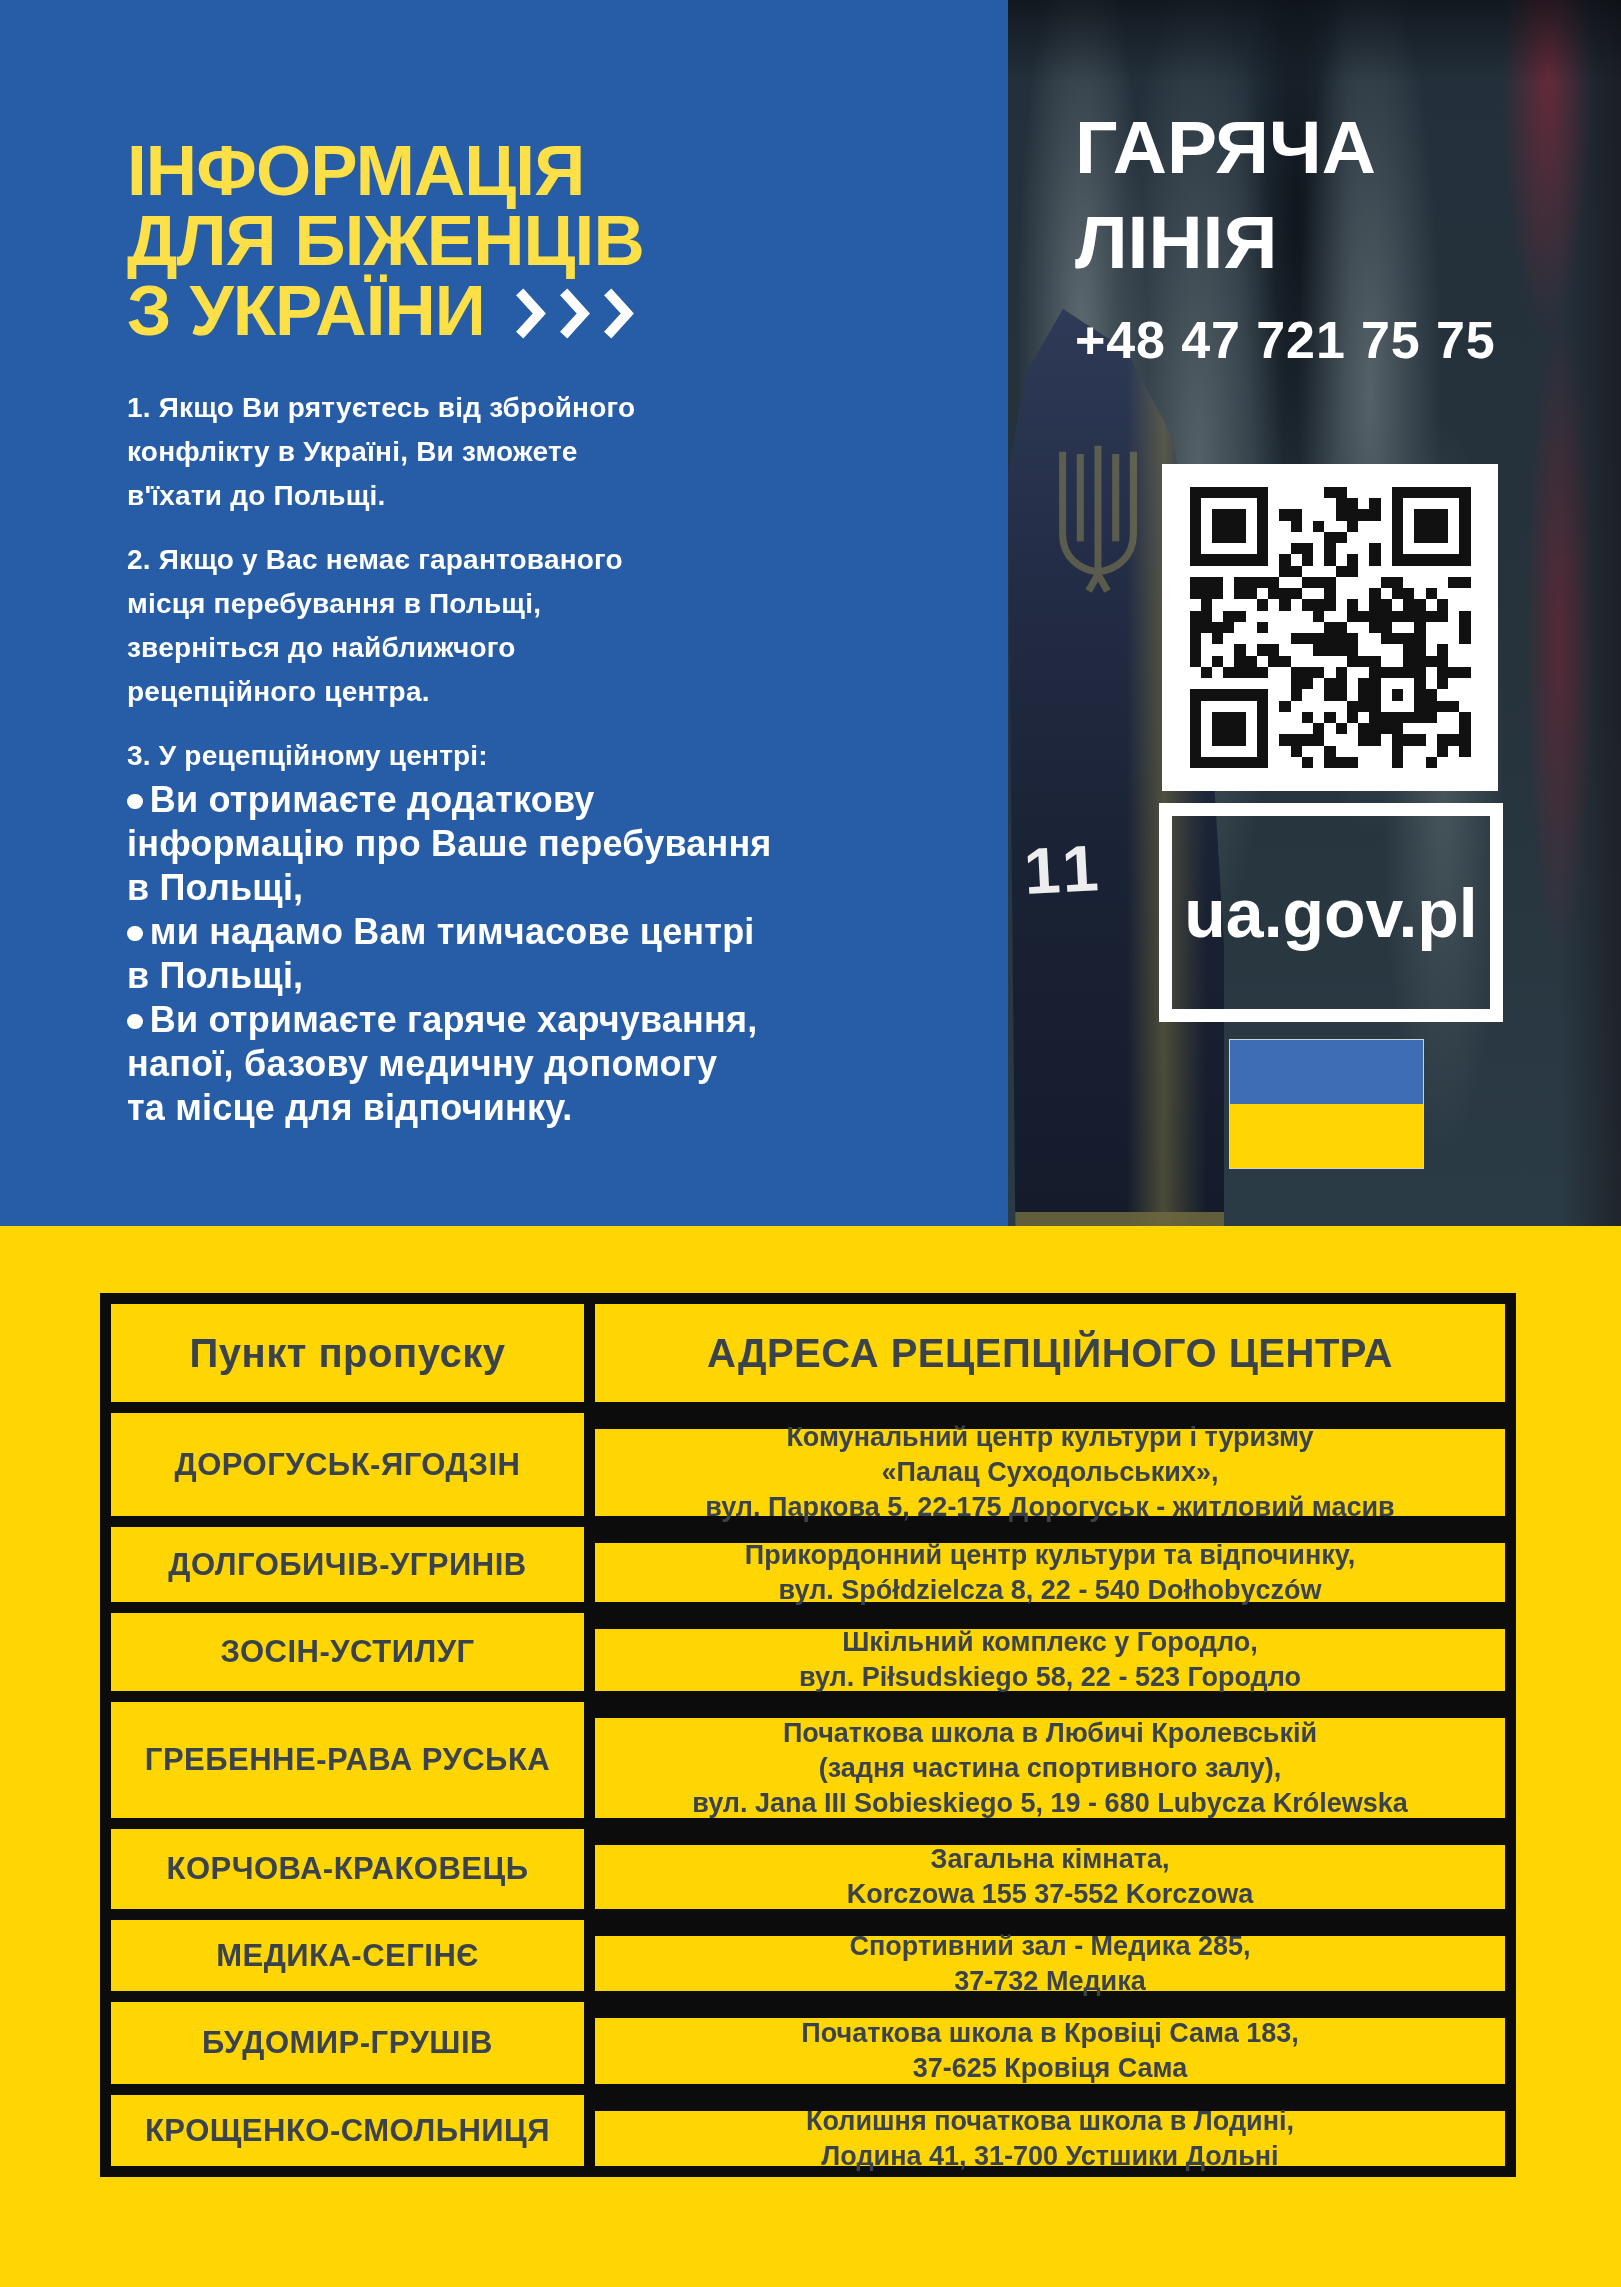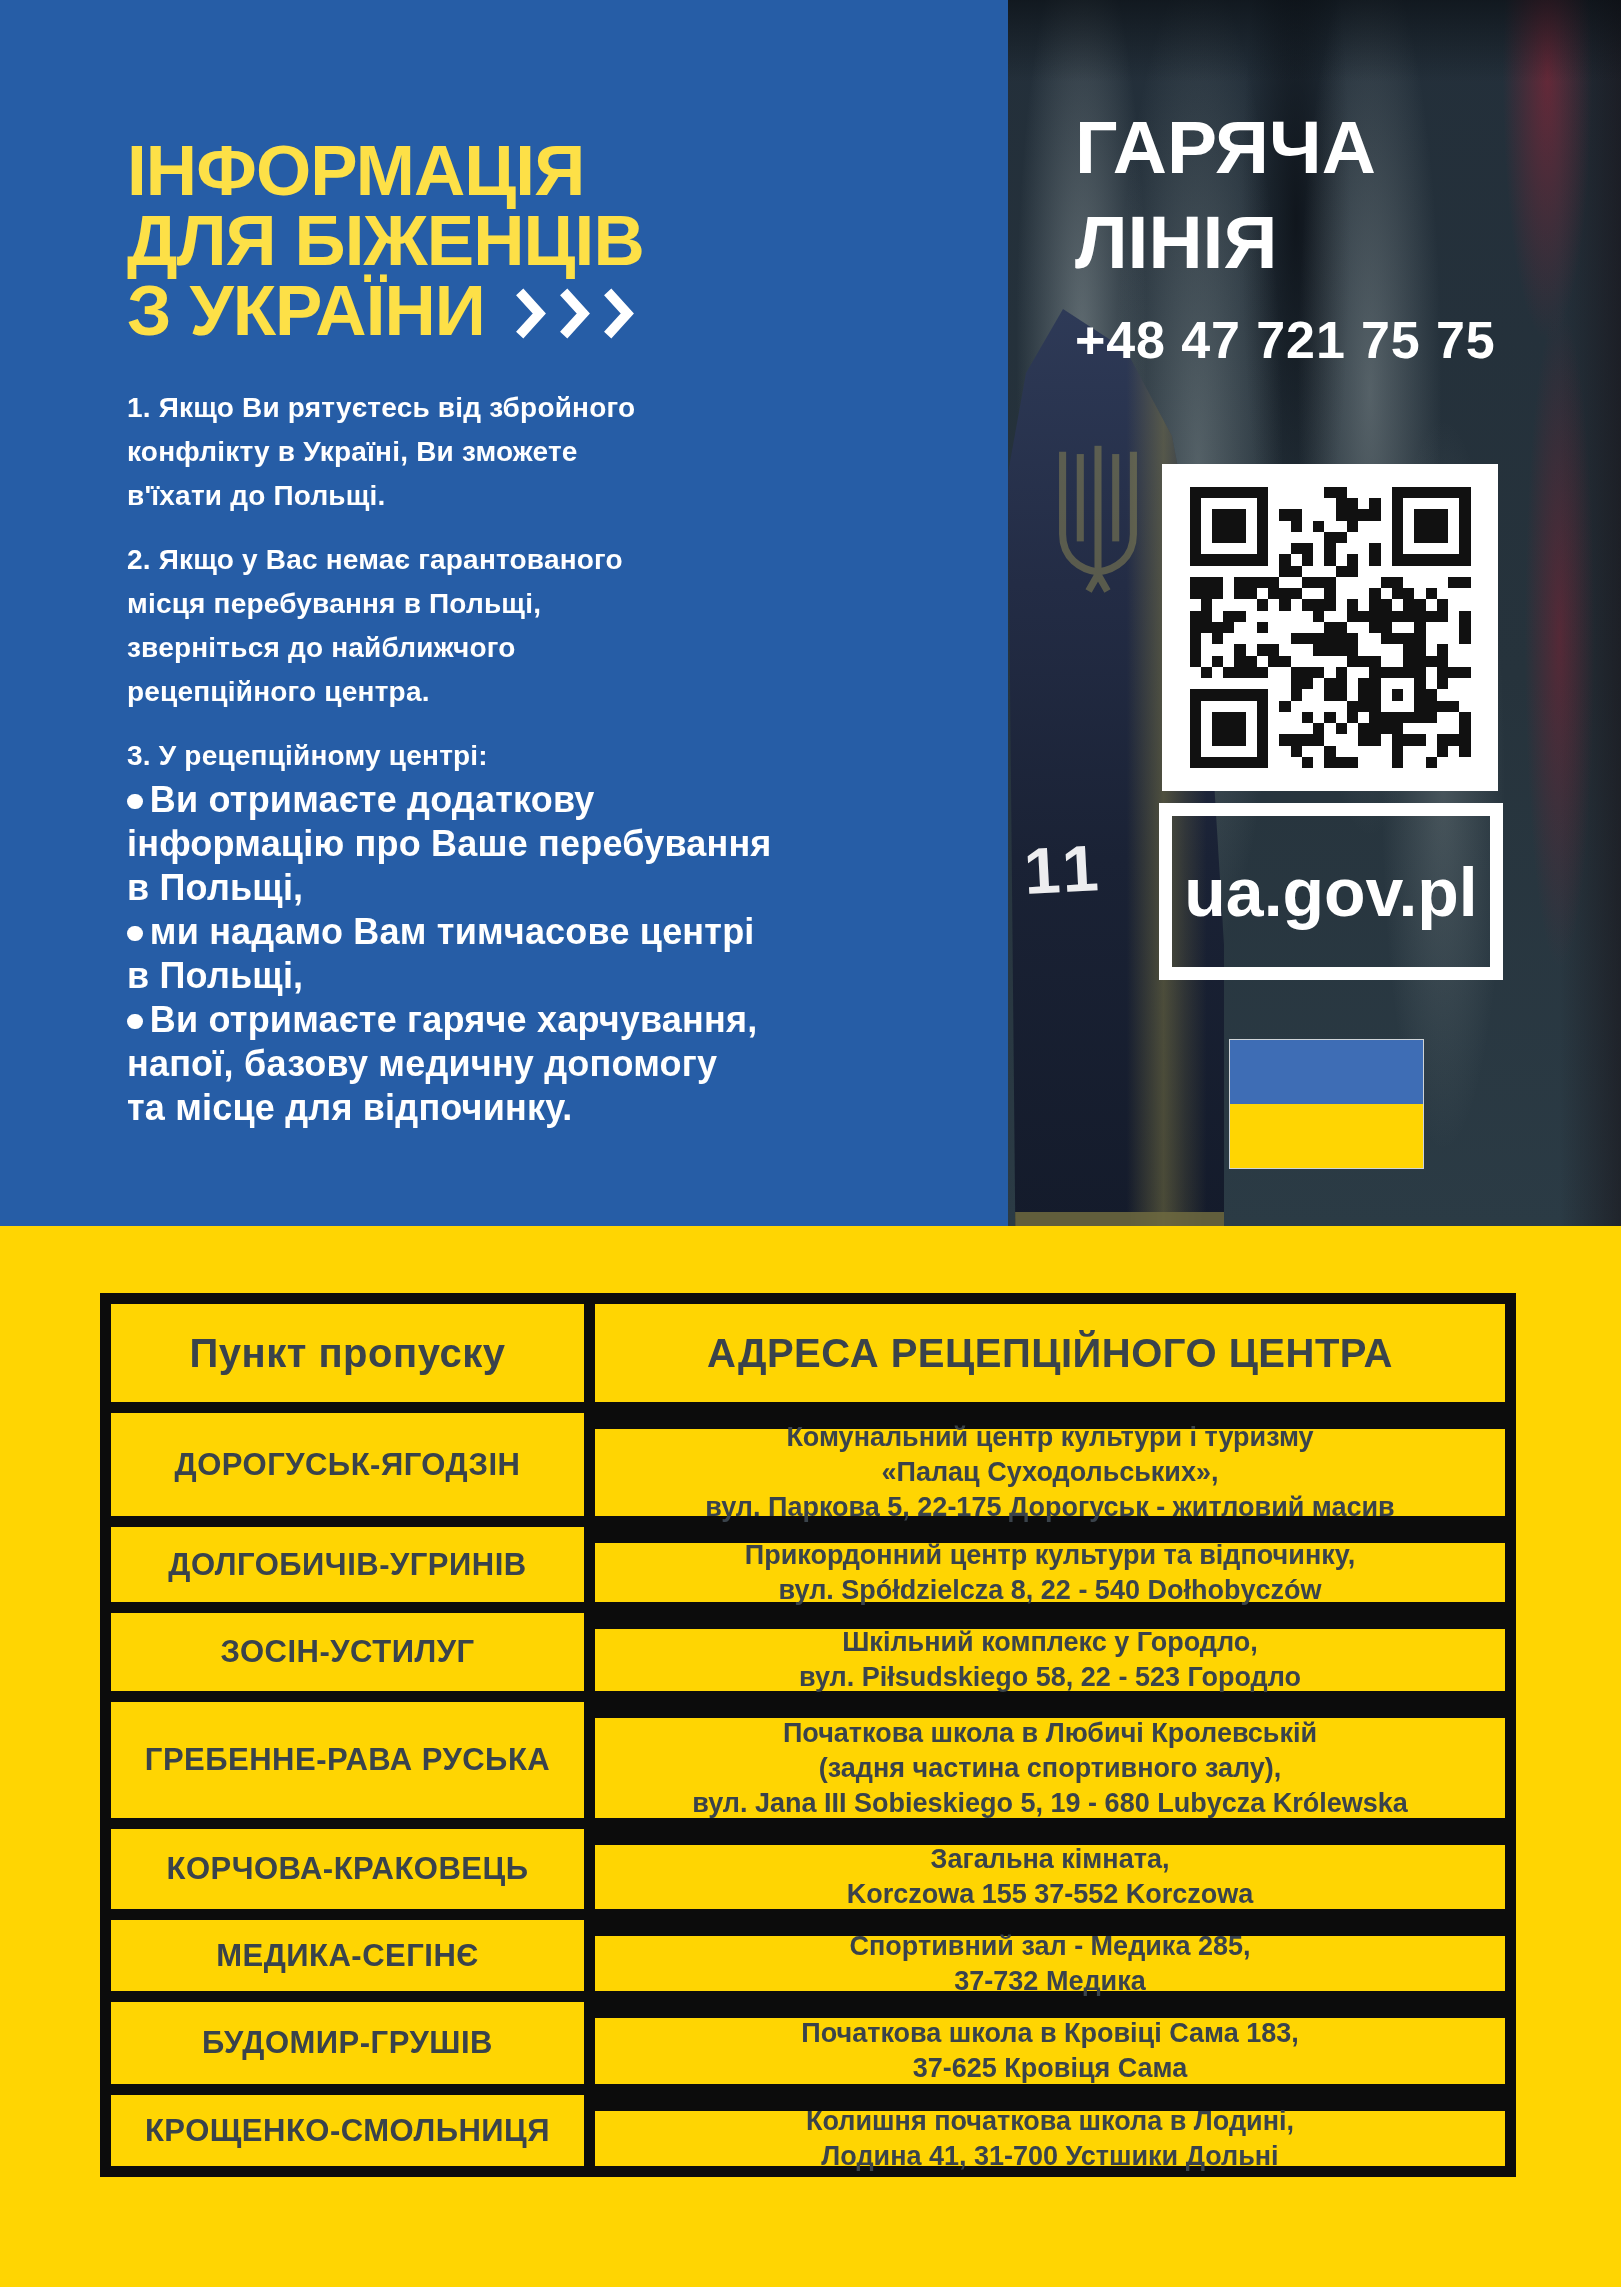--- a/index.html
+++ b/index.html
@@ -40,21 +40,21 @@
     clip-path:polygon(55px 0px,118px 41px,164px 127px,195px 291px,216px 636px,216px 917px,7.3px 917px,0px 164px,18px 64px);}
   .pillar::after{content:"";position:absolute;left:0;bottom:0;width:100%;height:14.5px;background:#6f6a40;opacity:.85;}
   .trident{position:absolute;left:31px;top:127px;opacity:.5;}
   .post-number{position:absolute;left:16.4px;top:523px;font-size:65px;font-weight:700;color:rgba(255,255,255,.92);letter-spacing:5.5px;transform:rotate(-3deg);}
   .hotline-block{position:absolute;left:67px;top:100px;color:#fff;}
   .hotline-title{font-size:75px;line-height:95px;font-weight:700;}
   .hotline-title span{display:block;}
   .phone{font-size:52px;font-weight:700;margin-top:20px;letter-spacing:0.9px;white-space:nowrap;}
   .qr-box{position:absolute;left:154px;top:464px;width:336px;height:327px;background:#ffffff;box-sizing:border-box;padding:23px;}
   .qr-box svg{width:100%;height:100%;shape-rendering:crispEdges;}
-  .site-box{position:absolute;left:151px;top:803px;width:344px;height:177px;border:13.6px solid #ffffff;box-sizing:border-box;display:flex;align-items:center;justify-content:center;}
+  .site-box{position:absolute;left:151px;top:803px;width:344px;height:219px;border:13.6px solid #ffffff;box-sizing:border-box;display:flex;align-items:center;justify-content:center;}
   .site-box span{font-size:68px;font-weight:700;color:#ffffff;letter-spacing:0;}
   .flag{position:absolute;left:221px;top:1039px;width:195px;height:130px;border:1.8px solid #cfd4d8;box-sizing:border-box;}
   .flag .flag-blue{height:50%;background:#3e6db5;}
   .flag .flag-yellow{height:50%;background:#ffd502;}
 
   
   .table-wrap{position:absolute;left:100px;top:1293px;width:1416px;box-sizing:border-box;
     display:grid;grid-template-columns:473px 1fr;
     grid-template-rows:98px 103px 75px 78px 116px 80px 71px 82px 71px;
     gap:11px;padding:11px;background:#0c0c0c;}

